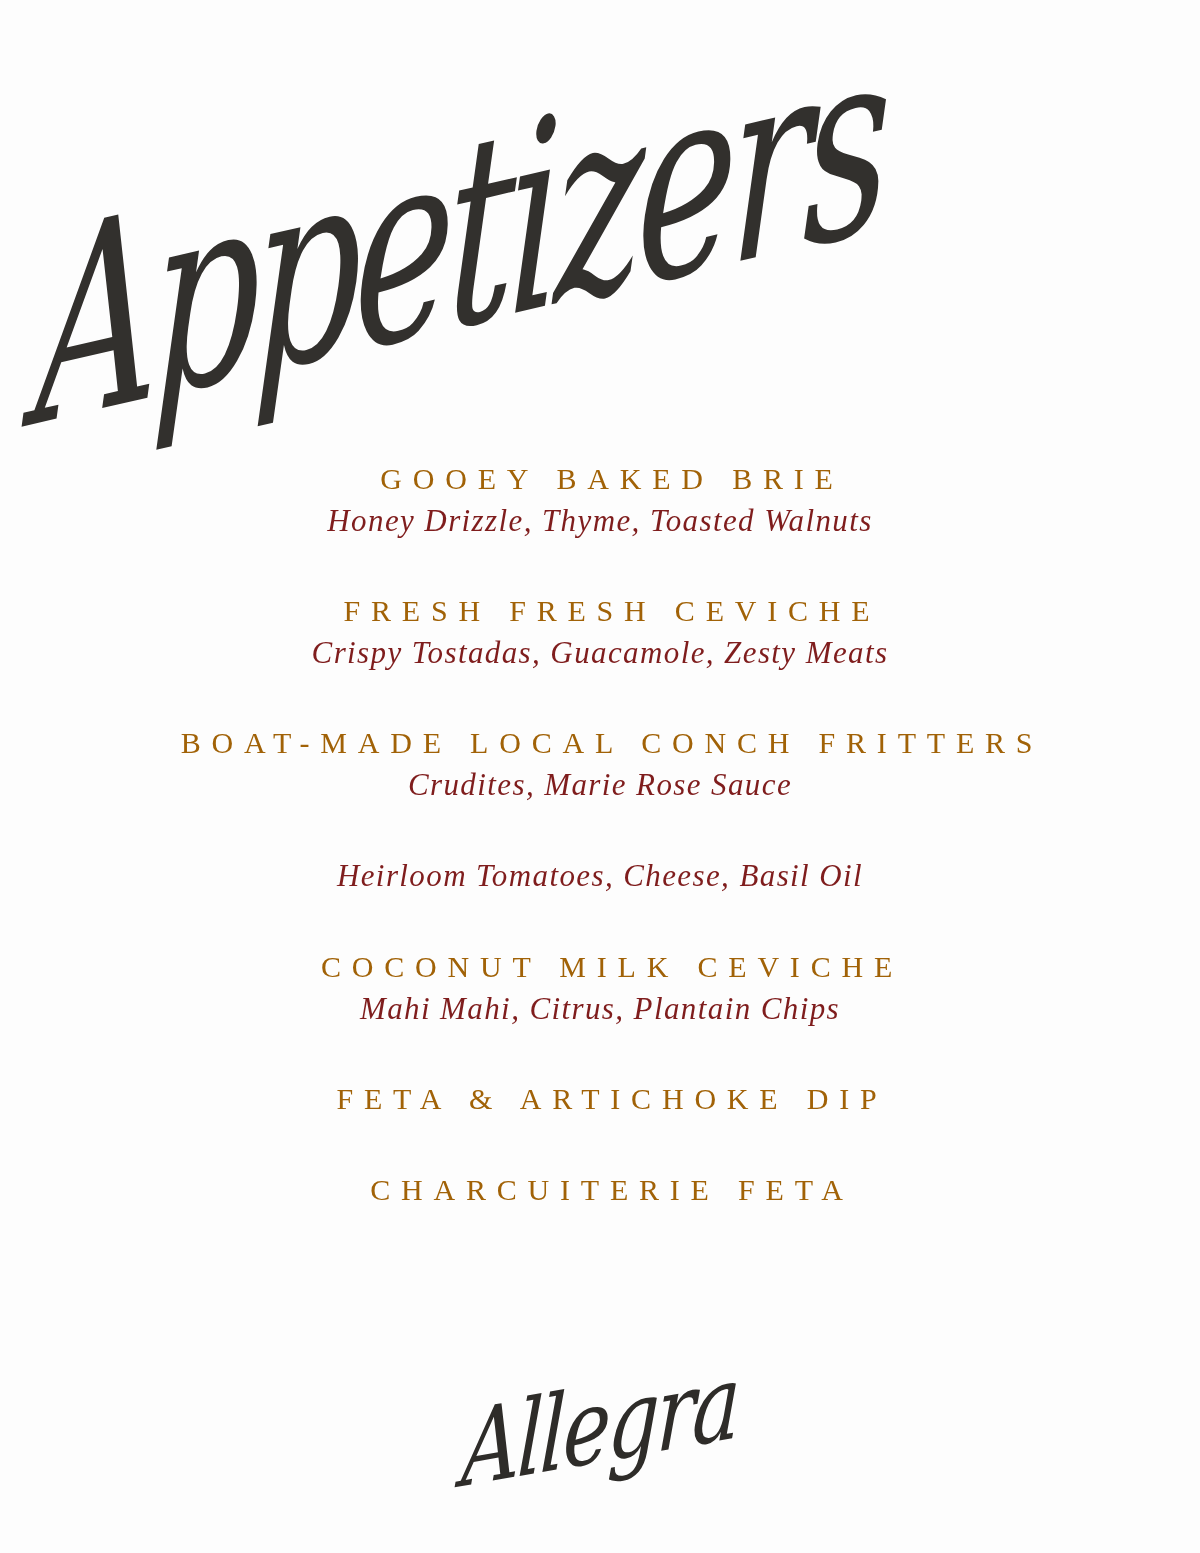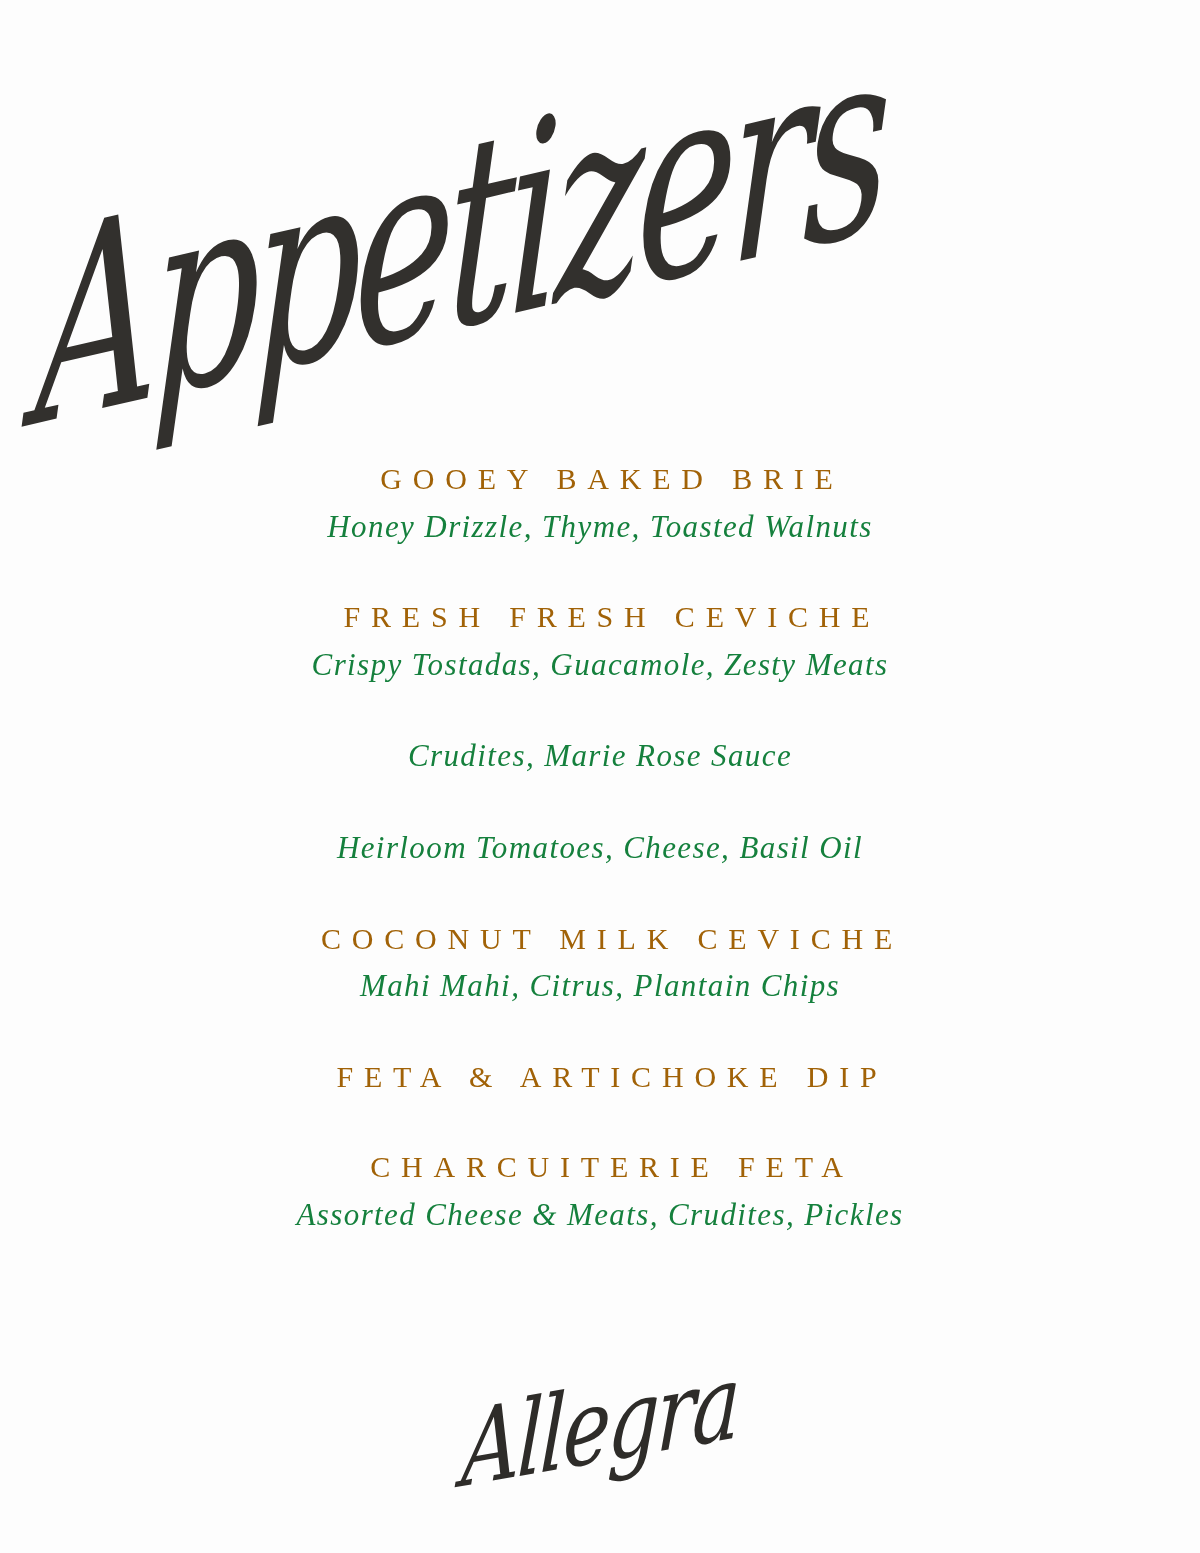--- a/index.html
+++ b/index.html
@@ -61,22 +61,22 @@
     letter-spacing: 0.36em;
     color: #a16207;
     padding-left: 24px;
   }
   .item-desc {
     font-family: "Liberation Serif", serif;
     font-style: italic;
     font-size: 31px;
     line-height: 1.15;
     letter-spacing: 0.045em;
-    color: #15803d;
-    margin-top: 12px;
+    color: #7f1d1d;
+    margin-top: 6px;
   }
 
   
   .signature-wrap {
     position: absolute;
     left: 0;
     top: 1340px;
     width: 1200px;
     height: 170px;
     display: flex;
@@ -110,39 +110,39 @@
       <div class="item-name">GOOEY BAKED BRIE</div>
       <div class="item-desc">Honey Drizzle, Thyme, Toasted Walnuts</div>
     </div>
 
     <div class="menu-item">
       <div class="item-name">FRESH FRESH CEVICHE</div>
       <div class="item-desc">Crispy Tostadas, Guacamole, Zesty Meats</div>
     </div>
 
     <div class="menu-item">
+      <div class="item-name">BOAT-MADE LOCAL CONCH FRITTERS</div>
       <div class="item-desc">Crudites, Marie Rose Sauce</div>
     </div>
 
     <div class="menu-item">
       <div class="item-desc">Heirloom Tomatoes, Cheese, Basil Oil</div>
     </div>
 
     <div class="menu-item">
       <div class="item-name">COCONUT MILK CEVICHE</div>
       <div class="item-desc">Mahi Mahi, Citrus, Plantain Chips</div>
     </div>
 
     <div class="menu-item">
       <div class="item-name">FETA &amp; ARTICHOKE DIP</div>
     </div>
 
     <div class="menu-item">
       <div class="item-name">CHARCUITERIE FETA</div>
-      <div class="item-desc">Assorted Cheese &amp; Meats, Crudites, Pickles</div>
     </div>
 
   </div>
 
   <div class="signature-wrap">
     <span class="signature-text">Allegra</span>
   </div>
 
 </div>
 

